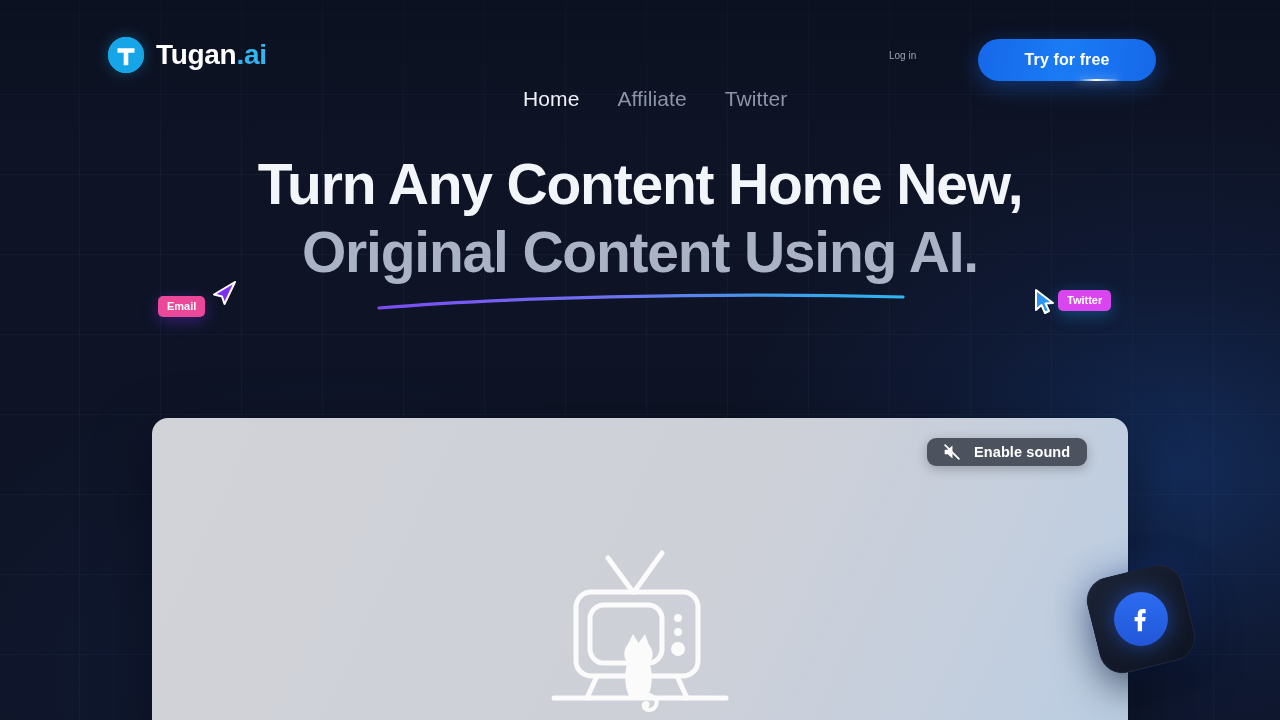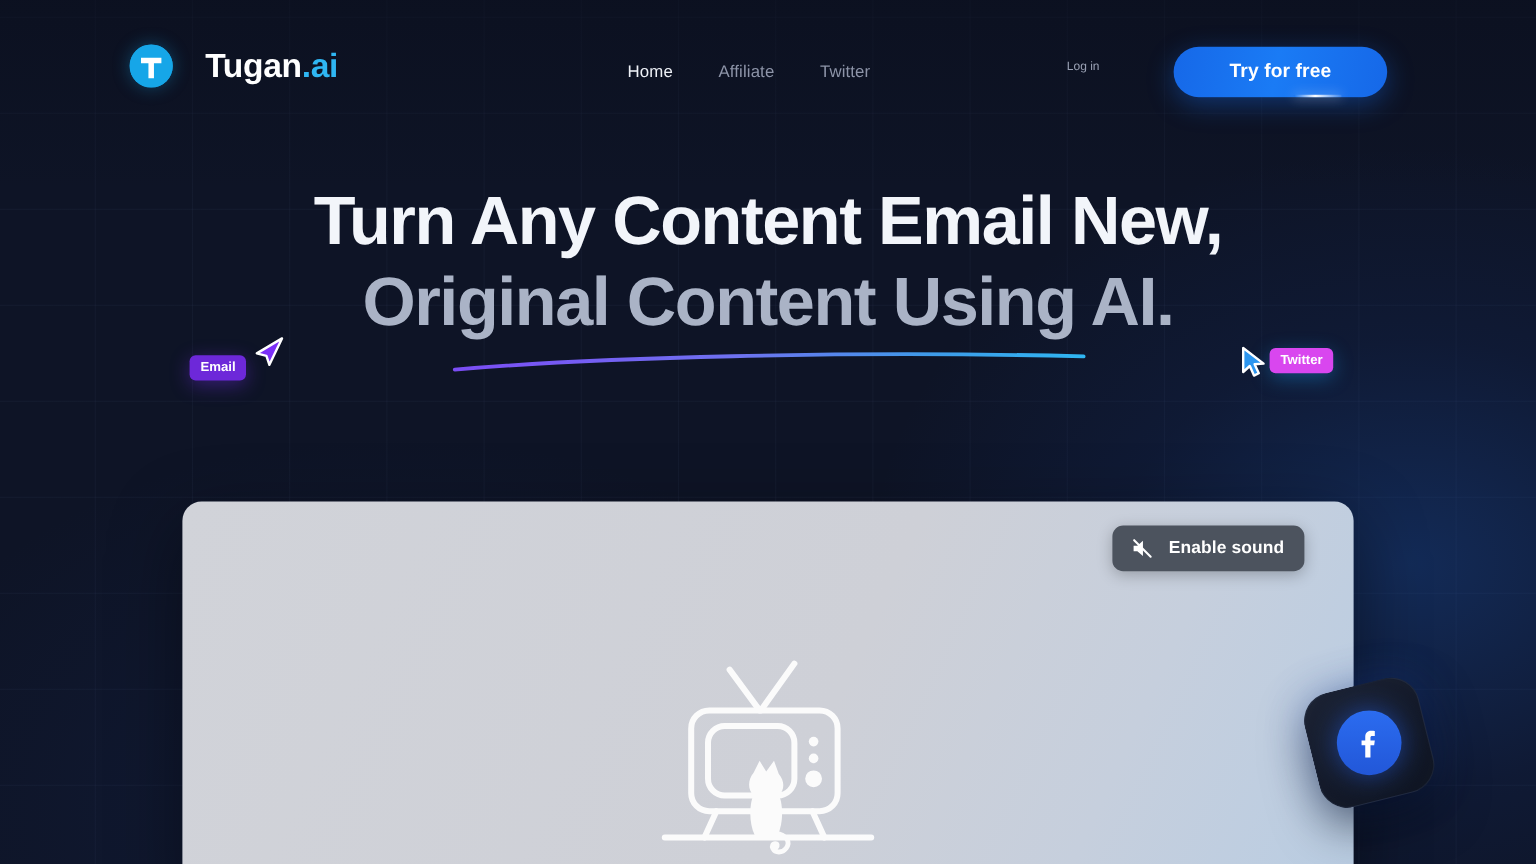--- a/index.html
+++ b/index.html
@@ -41,21 +41,21 @@
     pointer-events:none;
   }
 
   
   .header{
     position:absolute; top:0; left:0; width:1280px; height:110px;
     display:flex; align-items:center; z-index:20;
   }
   .brand{
     position:absolute; left:108px; top:37px;
-    display:flex; align-items:center; gap:27px;
+    display:flex; align-items:center; gap:12px;
     cursor:pointer; user-select:none;text-align:center;
   }
   .brand-mark{
     width:36px; height:36px; border-radius:50%;
     background:#16a6e8;
     display:flex; align-items:center; justify-content:center;
     box-shadow:0 0 14px rgba(22,166,232,.35);
     position:relative;
   }
   .brand-mark svg{ display:block; }
@@ -63,22 +63,22 @@
     font-size:28px; font-weight:bold; letter-spacing:-.3px;
     color:#ffffff; line-height:1;
   }
   .brand-text .dot-ai{ color:#2fb6f2; }
 
   .nav{
     position:absolute; left:521px; top:48px;
     display:flex; align-items:center; gap:34px;
   }
   .nav a{
-    font-size:14px; text-decoration:none; letter-spacing:.1px;
-    color:#8d94a8; cursor:pointer; padding:3px 2px;
+    font-size:21px; text-decoration:none; letter-spacing:.1px;
+    color:#8d94a8; cursor:pointer; padding:3px 2px;margin-top:36px;
   }
   .nav a.active{ color:#eef1f7; }
 
   .login{
     position:absolute; left:889px; top:50px;
     font-size:10px; color:#9aa1b4; text-decoration:none; cursor:pointer;
   }
   .cta{
     position:absolute; left:978px; top:39px;
     width:178px; height:42px; border-radius:21px;
@@ -117,21 +117,21 @@
 
   
   .badge{
     position:absolute; z-index:12;
     font-size:11px; font-weight:bold; color:#fff;
     padding:4px 9px 5px; border-radius:5px; white-space:nowrap;
     user-select:none;
   }
   .badge-email{
     left:158px; top:296px;
-    background:#6d28d9;
+    background:#ec4899;
     box-shadow:0 4px 16px rgba(123,47,247,.38);
   }
   .badge-twitter{
     left:1058px; top:290px;
     background:#d946ef;
     box-shadow:0 4px 16px rgba(29,155,240,.38);
   }
   .cursor{ position:absolute; z-index:13; pointer-events:none; }
   .cursor-email{ left:211px; top:280px; }
   .cursor-twitter{ left:1033px; top:288px; }
@@ -143,21 +143,21 @@
     background:linear-gradient(115deg,#d1d3d9 0%,#ced0d7 55%,#c6cfdd 78%,#b9cde3 100%);
     box-shadow:0 18px 60px rgba(0,0,0,.42);
     overflow:hidden; z-index:11;
   }
   .tv-illustration{
     position:absolute; left:50%; top:130px; transform:translateX(-50%);
     opacity:.92;
   }
   .sound-btn{
     position:absolute; left:927px; top:438px; z-index:14;
-    height:38px; padding:0 17px 0 14px;
+    height:28px; padding:0 17px 0 14px;
     display:flex; align-items:center; gap:11px;
     background:#4c535e; border:none; border-radius:9px;
     color:#ffffff; font-size:14.5px; font-weight:bold;
     cursor:pointer; letter-spacing:.1px;
     box-shadow:0 3px 12px rgba(0,0,0,.25);
   }
   .sound-btn svg{ display:block; flex:0 0 auto; }
 
   
   .fb-card{
@@ -206,21 +206,21 @@
       <a href="#">Twitter</a>
     </nav>
 
     <a class="login" href="#">Log in</a>
     <button class="cta">Try for free</button>
     <div class="cta-shine"></div>
   </header>
 
   <section class="hero">
     <h1>
-      <span class="hl-1">Turn Any Content Email New,</span>
+      <span class="hl-1">Turn Any Content Home New,</span>
       <span class="hl-2">Original Content Using AI.</span>
     </h1>
   </section>
 
   <svg class="swoosh" viewBox="0 0 532 26">
     <defs>
       <linearGradient id="swooshGrad" x1="0" y1="0" x2="1" y2="0">
         <stop offset="0%" stop-color="#7b4df5"></stop>
         <stop offset="45%" stop-color="#6e72f0"></stop>
         <stop offset="75%" stop-color="#3f9ae8"></stop>

